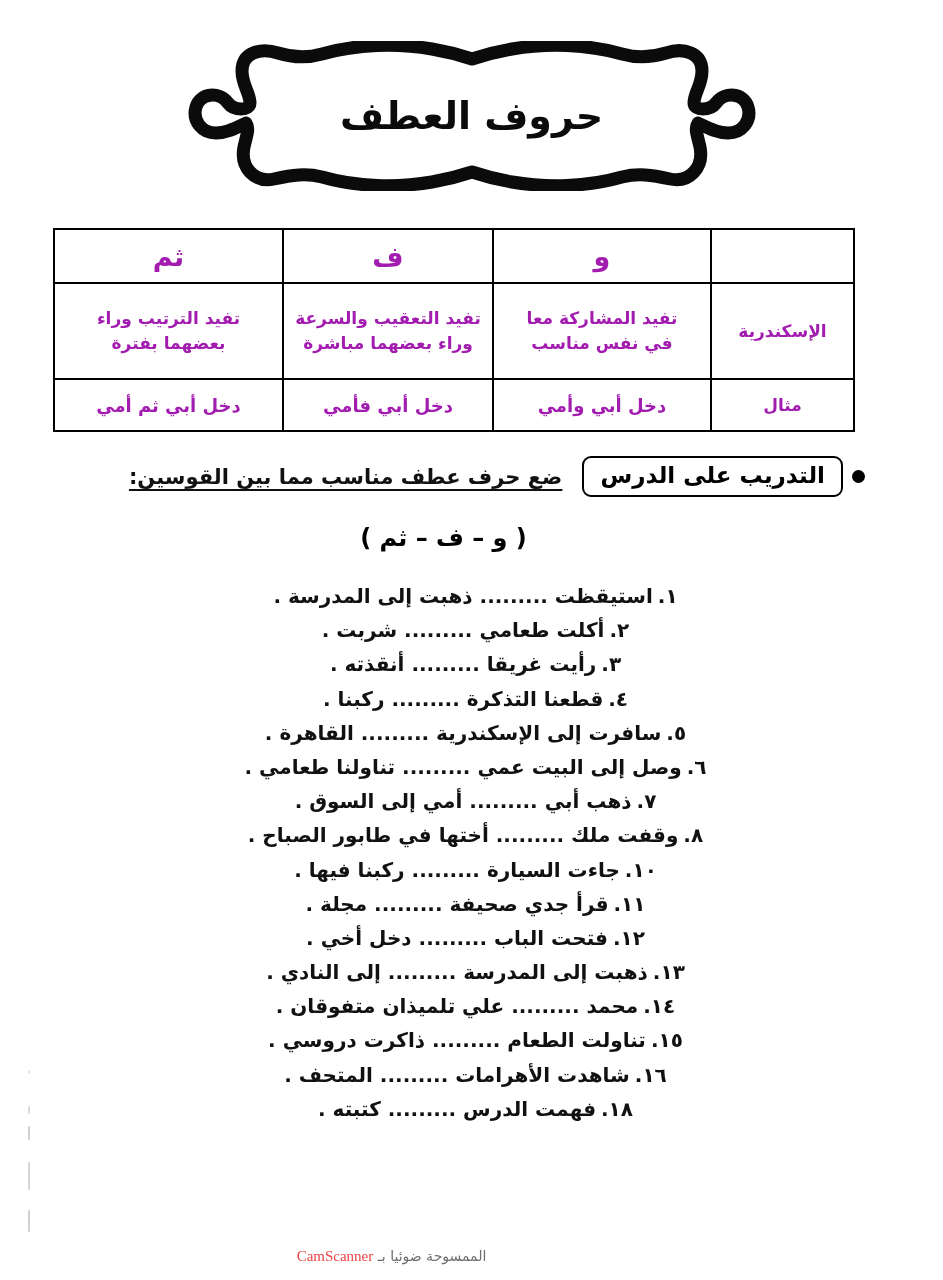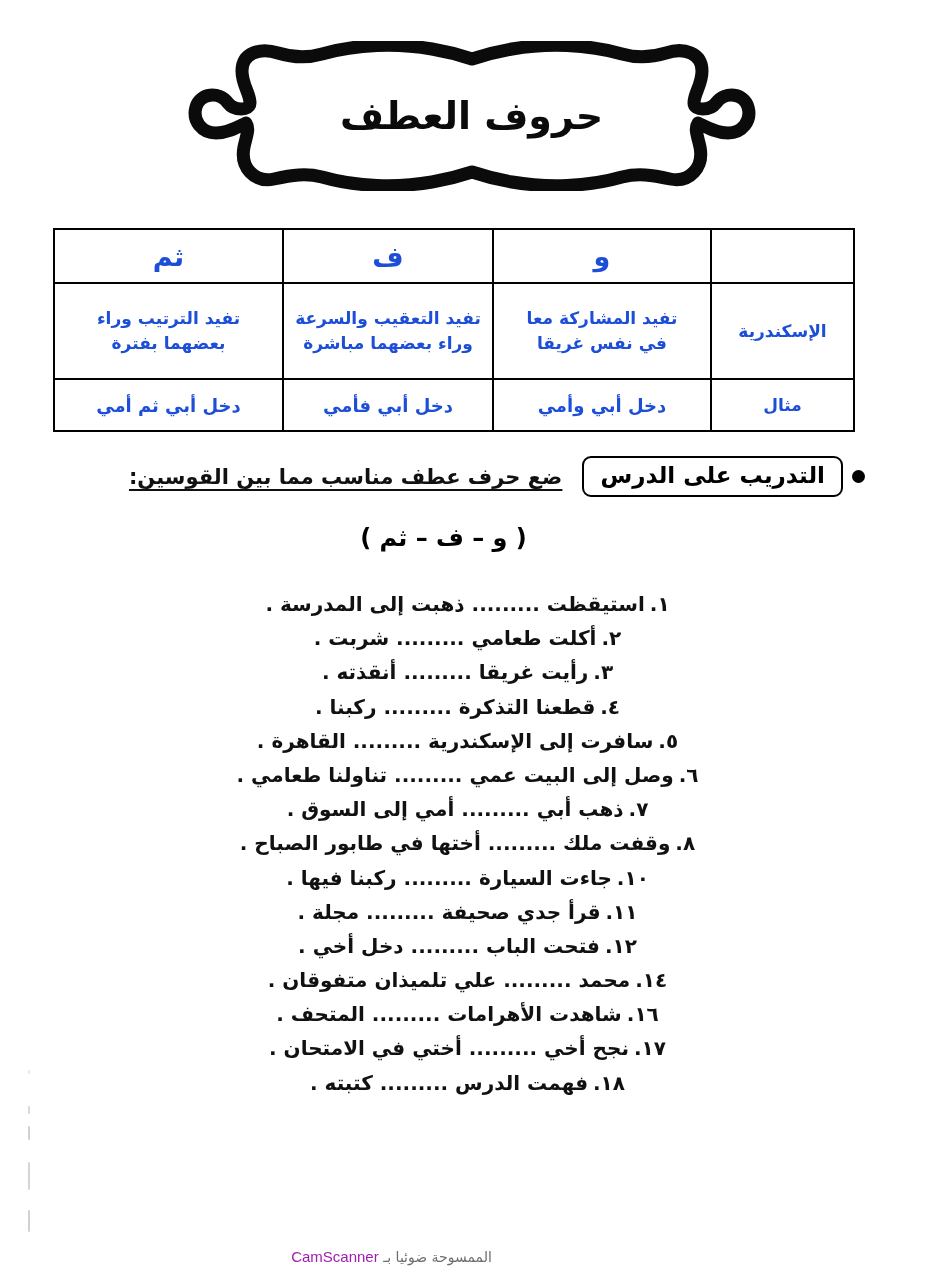--- a/index.html
+++ b/index.html
@@ -61,21 +61,21 @@
     border-collapse:collapse;
     width:760px;
     table-layout:fixed;
     direction:rtl;
   }
   table.conj td{
     border:2px solid #000;
     text-align:center;
     vertical-align:middle;
     font-weight:bold;
-    color:#1d4ed8;
+    color:#a21caf;
     padding:3px 4px;
   }
   table.conj tr.head td{
     height:46px;
     font-size:27px;
   }
   table.conj tr.use td{
     height:88px;
     font-size:17px;
     line-height:1.45;
@@ -131,21 +131,21 @@
     font-size:24px;font-weight:bold;color:#000;
     direction:rtl;
     padding-right:60px;
     box-sizing:border-box;
   }
 
   
   .questions{
     position:absolute;right:60px;top:578px;width:823px;
     direction:rtl;
-    list-style:none;margin:16px;padding:0;
+    list-style:none;margin:8px;padding:0;
   }
   .questions li{
     text-align:center;
     font-size:20px;
     font-weight:bold;
     color:#111;
     line-height:1.0;
     height:34.2px;
     white-space:nowrap;
     padding-left:24px;
@@ -157,23 +157,23 @@
     position:absolute;left:0;right:0;top:1248px;
     text-align:center;
     direction:rtl;
     font-size:14px;
     color:#6d6d6d;
     font-family:"DejaVu Sans","Liberation Sans",sans-serif;
     padding-right:160px;
     box-sizing:border-box;
   }
   .watermark .cs{
-    font-family:Liberation Sans, sans-serif;
+    font-family:Liberation Serif, serif;
     direction:ltr;display:inline-block;
-    color:#a21caf;
+    color:#ef4444;
     font-size:15px;
   }
 </style>
 </head>
 <body>
 
 <div class="page">
 
   <div class="scan-artifacts">
     <i class="sa1"></i>
@@ -226,21 +226,21 @@
           <tr class="head">
         <td class="col-label empty-head"></td>
         <td class="col-w">و</td>
         <td class="col-f">ف</td>
         <td class="col-thumma">ثم</td>
       </tr>
       <tr class="use">
         <td class="cell-label">الإسكندرية</td>
         <td>
           <span>تفيد المشاركة معا</span><br>
-          <span>في نفس غريقا</span>
+          <span>في نفس مناسب</span>
         </td>
         <td>
           <span>تفيد التعقيب والسرعة</span><br>
           <span>وراء بعضهما مباشرة</span>
         </td>
         <td>
           <span>تفيد الترتيب وراء</span><br>
           <span>بعضهما بفترة</span>
         </td>
       </tr>
@@ -267,23 +267,24 @@
       <li><span class="qnum">٢.</span><span class="qtext">أكلت طعامي ......... شربت .</span></li>
       <li><span class="qnum">٣.</span><span class="qtext">رأيت غريقا ......... أنقذته .</span></li>
       <li><span class="qnum">٤.</span><span class="qtext">قطعنا التذكرة ......... ركبنا .</span></li>
       <li><span class="qnum">٥.</span><span class="qtext">سافرت إلى الإسكندرية ......... القاهرة .</span></li>
       <li><span class="qnum">٦.</span><span class="qtext">وصل إلى البيت عمي ......... تناولنا طعامي .</span></li>
       <li><span class="qnum">٧.</span><span class="qtext">ذهب أبي ......... أمي إلى السوق .</span></li>
       <li><span class="qnum">٨.</span><span class="qtext">وقفت ملك ......... أختها في طابور الصباح .</span></li>
       <li><span class="qnum">١٠.</span><span class="qtext">جاءت السيارة ......... ركبنا فيها .</span></li>
       <li><span class="qnum">١١.</span><span class="qtext">قرأ جدي صحيفة ......... مجلة .</span></li>
       <li><span class="qnum">١٢.</span><span class="qtext">فتحت الباب ......... دخل أخي .</span></li>
+      <li><span class="qnum">١٣.</span><span class="qtext">ذهبت إلى المدرسة ......... إلى النادي .</span></li>
       <li><span class="qnum">١٤.</span><span class="qtext">محمد ......... علي تلميذان متفوقان .</span></li>
+      <li><span class="qnum">١٥.</span><span class="qtext">تناولت الطعام ......... ذاكرت دروسي .</span></li>
       <li><span class="qnum">١٦.</span><span class="qtext">شاهدت الأهرامات ......... المتحف .</span></li>
-      <li><span class="qnum">١٧.</span><span class="qtext">نجح أخي ......... أختي في الامتحان .</span></li>
       <li><span class="qnum">١٨.</span><span class="qtext">فهمت الدرس ......... كتبته .</span></li>
     </ol>
 
   <div class="watermark">
     <span>الممسوحة ضوئيا بـ</span>
     <span class="cs">CamScanner</span>
   </div>
 
 </div>
 

